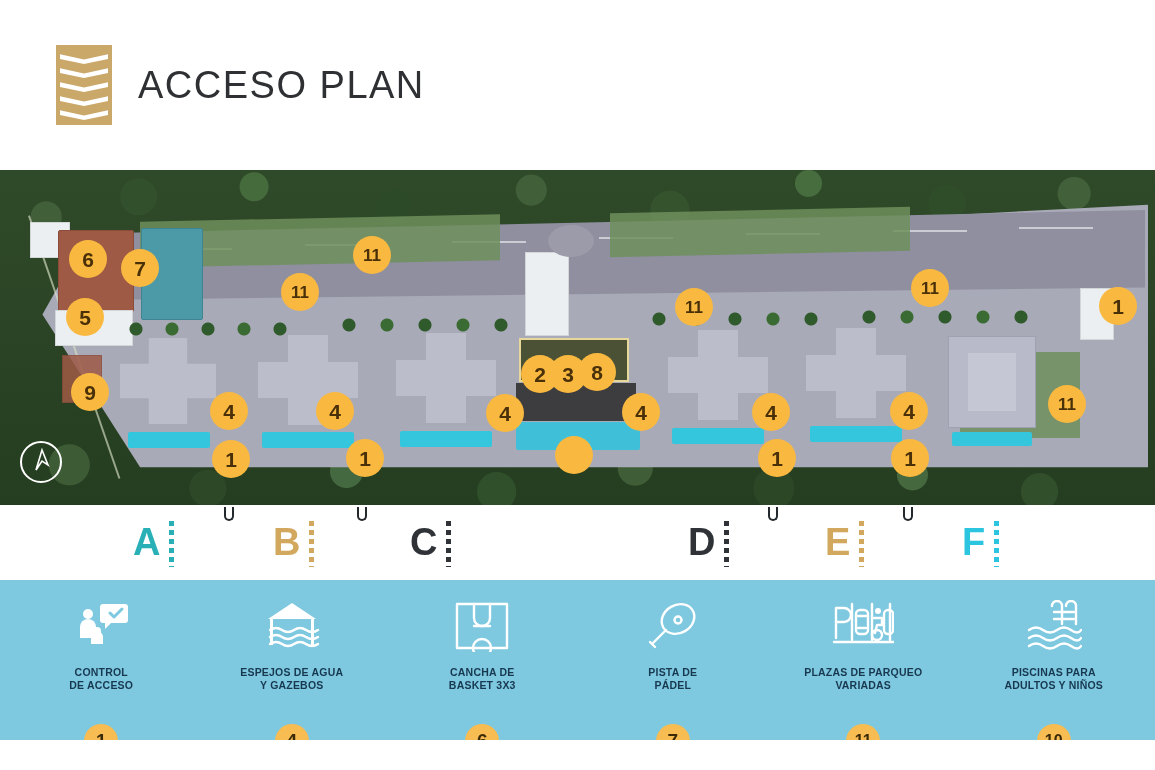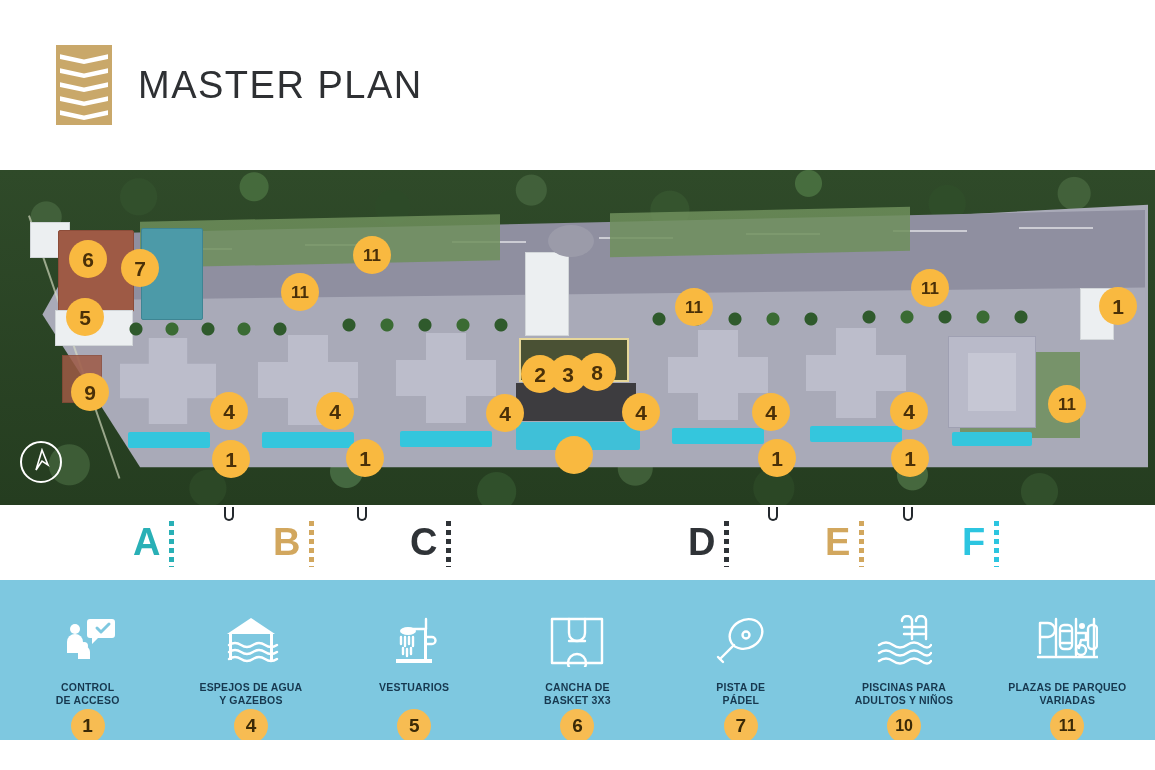--- a/index.html
+++ b/index.html
@@ -169,21 +169,21 @@
   }
 
   
   .legend {
     position:absolute; left:0; top:580px;
     width:1155px; height:160px;
     background:#7ec8e0;
   }
   .legend-items {
     display:flex; width:1155px; height:160px;
-    padding:16px 6px;
+    padding:1px 6px;
   }
   .leg-item {
     flex:1 1 0; position:relative;
     display:flex; flex-direction:column; align-items:center;
     padding-top:14px;
   }
   .leg-icon {
     height:62px; display:flex; align-items:center; justify-content:center;
   }
   .leg-label {
@@ -211,21 +211,21 @@
 <div class="header">
   <div class="logo-mark">
     <div class="inner">
       <div class="chev" style="top:4px"></div>
       <div class="chev" style="top:18px"></div>
       <div class="chev" style="top:32px"></div>
       <div class="chev" style="top:46px"></div>
       <div class="chev" style="top:60px"></div>
     </div>
   </div>
-  <div class="title">MASTER PLAN</div>
+  <div class="title">ACCESO PLAN</div>
 </div>
 
 <div class="map">
   <div class="veg"></div>
 
   <div class="parcel"></div>
 
   <div class="parcel-edge" style="left:28px; top:46px; width:2px; height:278px; transform:rotate(-19deg); transform-origin:top left; opacity:.65;"></div>
 
   <div class="road">
@@ -371,35 +371,20 @@
       <path d="M6 44 q6 -4 12 0 t12 0 t12 0 t12 0" fill="none" stroke="#ffffff" stroke-width="2.4" stroke-linecap="round" stroke-linejoin="round"></path>
     </svg>
         </div>
         <div class="leg-label">ESPEJOS DE AGUA
 Y GAZEBOS</div>
         <div class="leg-num">4</div>
       </div>
       <div class="leg-item">
         <div class="leg-icon">
           <svg width="56" height="52" viewBox="0 0 56 52">
-      <path d="M40 4 v10" fill="none" stroke="#ffffff" stroke-width="2.4" stroke-linecap="round" stroke-linejoin="round"></path>
-      <path d="M40 14 h-18" fill="none" stroke="#ffffff" stroke-width="2.4" stroke-linecap="round" stroke-linejoin="round"></path>
-      <ellipse cx="22" cy="16" rx="8" ry="4" fill="#ffffff"></ellipse>
-      <path d="M15 22 v7 M19 22 v9 M23 22 v7 M27 22 v9 M17 33 v6 M25 33 v6 M21 34 v7" fill="none" stroke="#ffffff" stroke-width="2.4" stroke-linecap="round" stroke-linejoin="round"></path>
-      <rect x="38" y="14" width="3" height="31" fill="#ffffff"></rect>
-      <path d="M41 22 h5 a3 3 0 0 1 0 7 h-5" fill="none" stroke="#ffffff" stroke-width="2.4" stroke-linecap="round" stroke-linejoin="round"></path>
-      <rect x="10" y="44" width="36" height="4" fill="#ffffff"></rect>
-    </svg>
-        </div>
-        <div class="leg-label">VESTUARIOS</div>
-        <div class="leg-num">5</div>
-      </div>
-      <div class="leg-item">
-        <div class="leg-icon">
-          <svg width="56" height="52" viewBox="0 0 56 52">
       <rect x="3" y="4" width="50" height="44" fill="none" stroke="#ffffff" stroke-width="2.4" stroke-linecap="round" stroke-linejoin="round"></rect>
       <path d="M20 4 v14 a8 8 0 0 0 16 0 v-14" fill="none" stroke="#ffffff" stroke-width="2.4" stroke-linecap="round" stroke-linejoin="round"></path>
       <circle cx="28" cy="48" r="9" fill="none" stroke="#ffffff" stroke-width="2.4" stroke-linecap="round" stroke-linejoin="round"></circle>
       <path d="M20 26 h16" fill="none" stroke="#ffffff" stroke-width="2.4" stroke-linecap="round" stroke-linejoin="round"></path>
     </svg>
         </div>
         <div class="leg-label">CANCHA DE
 BASKET 3X3</div>
         <div class="leg-num">6</div>
       </div>
@@ -408,49 +393,49 @@
           <svg width="56" height="52" viewBox="0 0 56 52">
       <ellipse cx="33" cy="19" rx="17" ry="14" transform="rotate(-30 33 19)" fill="none" stroke="#ffffff" stroke-width="2.4" stroke-linecap="round" stroke-linejoin="round"></ellipse>
       <circle cx="33" cy="20" r="3.5" fill="none" stroke="#ffffff" stroke-width="2.4" stroke-linecap="round" stroke-linejoin="round"></circle>
       <path d="M21 30 L7 44" fill="none" stroke="#ffffff" stroke-width="2.4" stroke-linecap="round" stroke-linejoin="round"></path>
       <path d="M5 42 l5 5" fill="none" stroke="#ffffff" stroke-width="2.4" stroke-linecap="round" stroke-linejoin="round"></path>
     </svg>
         </div>
         <div class="leg-label">PISTA DE
 PÁDEL</div>
         <div class="leg-num">7</div>
-      </div>
-      <div class="leg-item">
-        <div class="leg-icon">
-          <svg width="56" height="52" viewBox="0 0 56 52">
-      <path d="M26 6 a5 5 0 0 1 10 0 v18" fill="none" stroke="#ffffff" stroke-width="2.4" stroke-linecap="round" stroke-linejoin="round"></path>
-      <path d="M40 6 a5 5 0 0 1 10 0 v18" fill="none" stroke="#ffffff" stroke-width="2.4" stroke-linecap="round" stroke-linejoin="round"></path>
-      <path d="M28 12 h20 M28 19 h20" fill="none" stroke="#ffffff" stroke-width="2.4" stroke-linecap="round" stroke-linejoin="round"></path>
-      <path d="M3 30 q7 -5 14 0 t14 0 t14 0 t10 0" fill="none" stroke="#ffffff" stroke-width="2.4" stroke-linecap="round" stroke-linejoin="round"></path>
-      <path d="M3 38 q7 -5 14 0 t14 0 t14 0 t10 0" fill="none" stroke="#ffffff" stroke-width="2.4" stroke-linecap="round" stroke-linejoin="round"></path>
-      <path d="M3 46 q7 -5 14 0 t14 0 t14 0 t10 0" fill="none" stroke="#ffffff" stroke-width="2.4" stroke-linecap="round" stroke-linejoin="round"></path>
-    </svg>
-        </div>
-        <div class="leg-label">PISCINAS PARA
-ADULTOS Y NIÑOS</div>
-        <div class="leg-num" style="font-size: 16px;">10</div>
       </div>
       <div class="leg-item">
         <div class="leg-icon">
           <svg width="62" height="52" viewBox="0 0 62 52">
       <path d="M4 8 v30 M4 8 h8 a7 7 0 0 1 0 14 h-8" fill="none" stroke="#ffffff" stroke-width="2.4" stroke-linecap="round" stroke-linejoin="round"></path>
       <path d="M20 4 v36 M40 4 v36 M58 4 v36" fill="none" stroke="#ffffff" stroke-width="2.4" stroke-linecap="round" stroke-linejoin="round"></path>
       <rect x="24" y="10" width="12" height="24" rx="4" fill="none" stroke="#ffffff" stroke-width="2.4" stroke-linecap="round" stroke-linejoin="round"></rect>
       <path d="M26 16 h8 M26 28 h8" fill="none" stroke="#ffffff" stroke-width="2.4" stroke-linecap="round" stroke-linejoin="round"></path>
       <circle cx="46" cy="11" r="3" fill="#ffffff"></circle>
       <path d="M42 18 h8 v7 h-5 l-2 8" fill="none" stroke="#ffffff" stroke-width="2.4" stroke-linecap="round" stroke-linejoin="round"></path>
       <circle cx="45" cy="35" r="5" fill="none" stroke="#ffffff" stroke-width="2.4" stroke-linecap="round" stroke-linejoin="round"></circle>
       <rect x="52" y="10" width="9" height="24" rx="4" fill="none" stroke="#ffffff" stroke-width="2.4" stroke-linecap="round" stroke-linejoin="round"></rect>
       <path d="M2 42 h60" fill="none" stroke="#ffffff" stroke-width="2.4" stroke-linecap="round" stroke-linejoin="round"></path>
     </svg>
         </div>
         <div class="leg-label">PLAZAS DE PARQUEO
 VARIADAS</div>
         <div class="leg-num" style="font-size: 16px;">11</div>
       </div>
+      <div class="leg-item">
+        <div class="leg-icon">
+          <svg width="56" height="52" viewBox="0 0 56 52">
+      <path d="M26 6 a5 5 0 0 1 10 0 v18" fill="none" stroke="#ffffff" stroke-width="2.4" stroke-linecap="round" stroke-linejoin="round"></path>
+      <path d="M40 6 a5 5 0 0 1 10 0 v18" fill="none" stroke="#ffffff" stroke-width="2.4" stroke-linecap="round" stroke-linejoin="round"></path>
+      <path d="M28 12 h20 M28 19 h20" fill="none" stroke="#ffffff" stroke-width="2.4" stroke-linecap="round" stroke-linejoin="round"></path>
+      <path d="M3 30 q7 -5 14 0 t14 0 t14 0 t10 0" fill="none" stroke="#ffffff" stroke-width="2.4" stroke-linecap="round" stroke-linejoin="round"></path>
+      <path d="M3 38 q7 -5 14 0 t14 0 t14 0 t10 0" fill="none" stroke="#ffffff" stroke-width="2.4" stroke-linecap="round" stroke-linejoin="round"></path>
+      <path d="M3 46 q7 -5 14 0 t14 0 t14 0 t10 0" fill="none" stroke="#ffffff" stroke-width="2.4" stroke-linecap="round" stroke-linejoin="round"></path>
+    </svg>
+        </div>
+        <div class="leg-label">PISCINAS PARA
+ADULTOS Y NIÑOS</div>
+        <div class="leg-num" style="font-size: 16px;">10</div>
+      </div>
     </div>
 </div>
 <div class="legend-foot"></div>
 
 </body></html>

